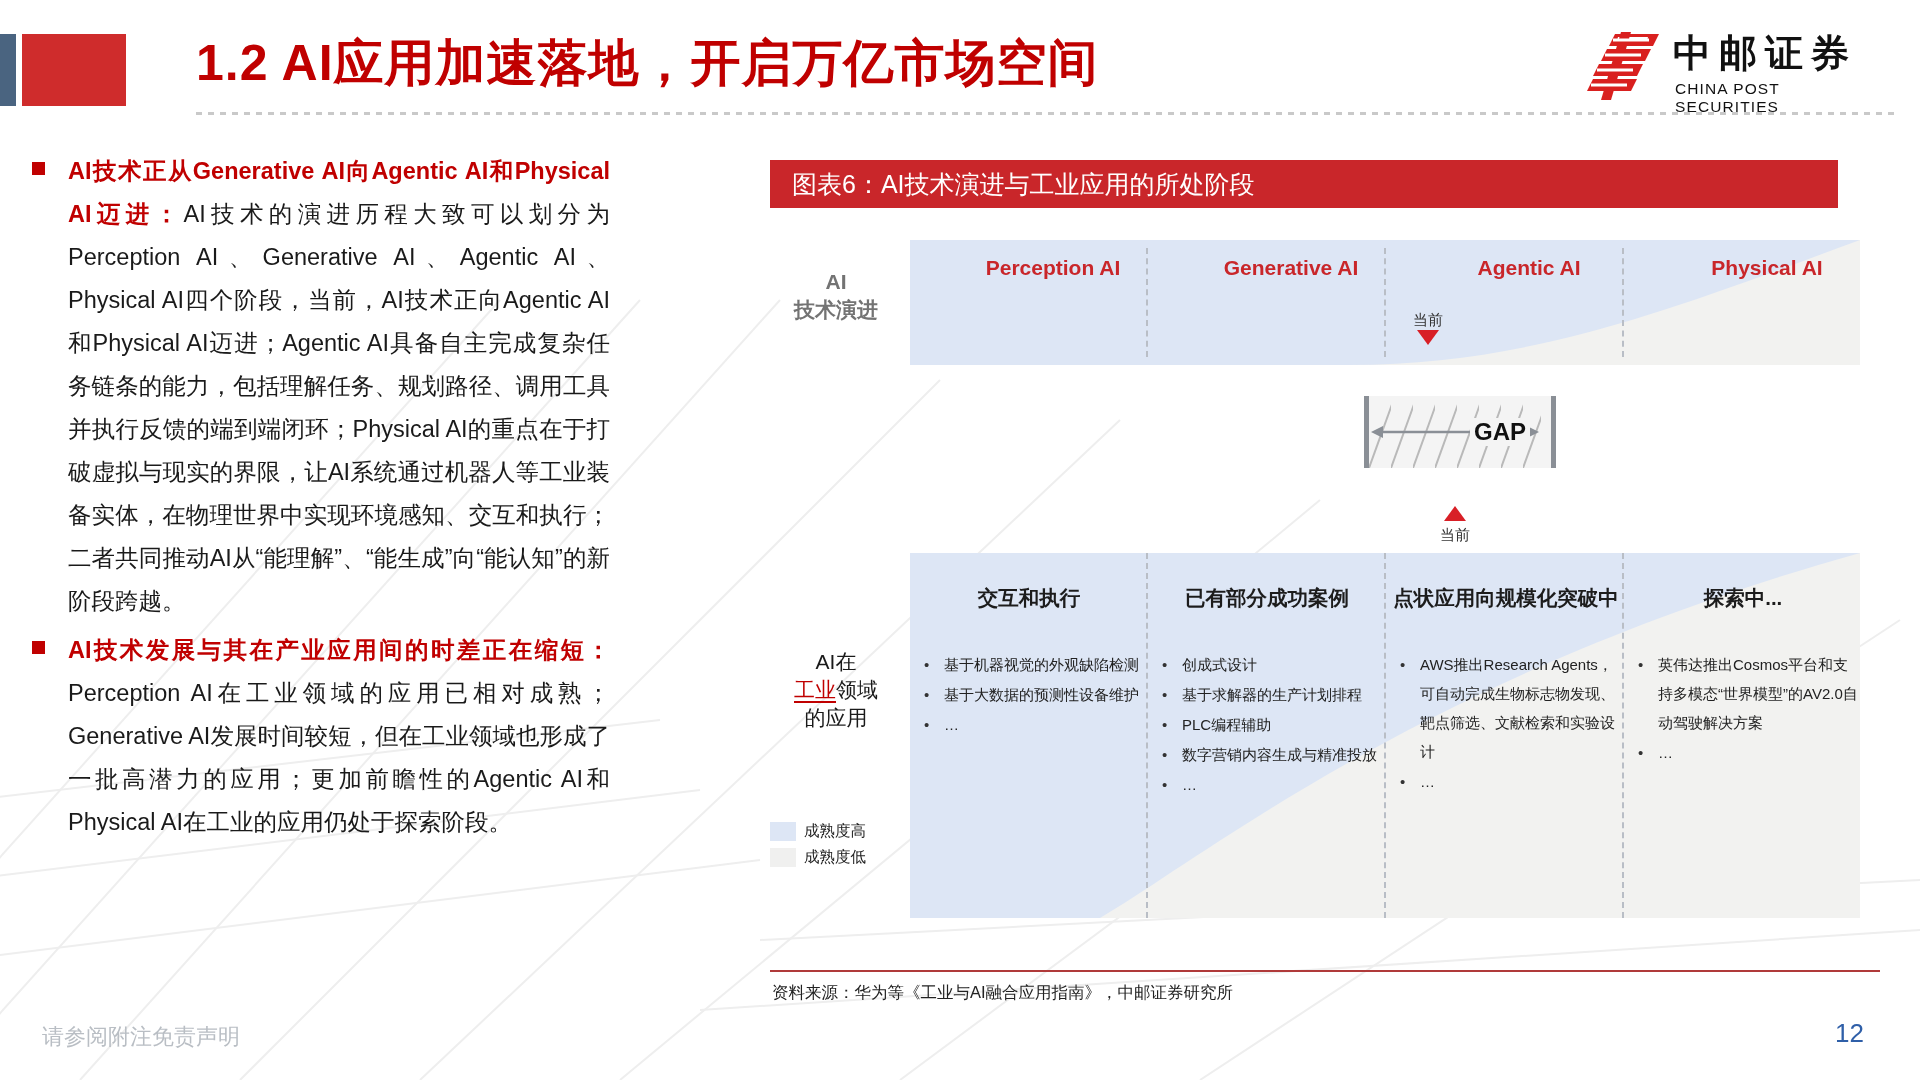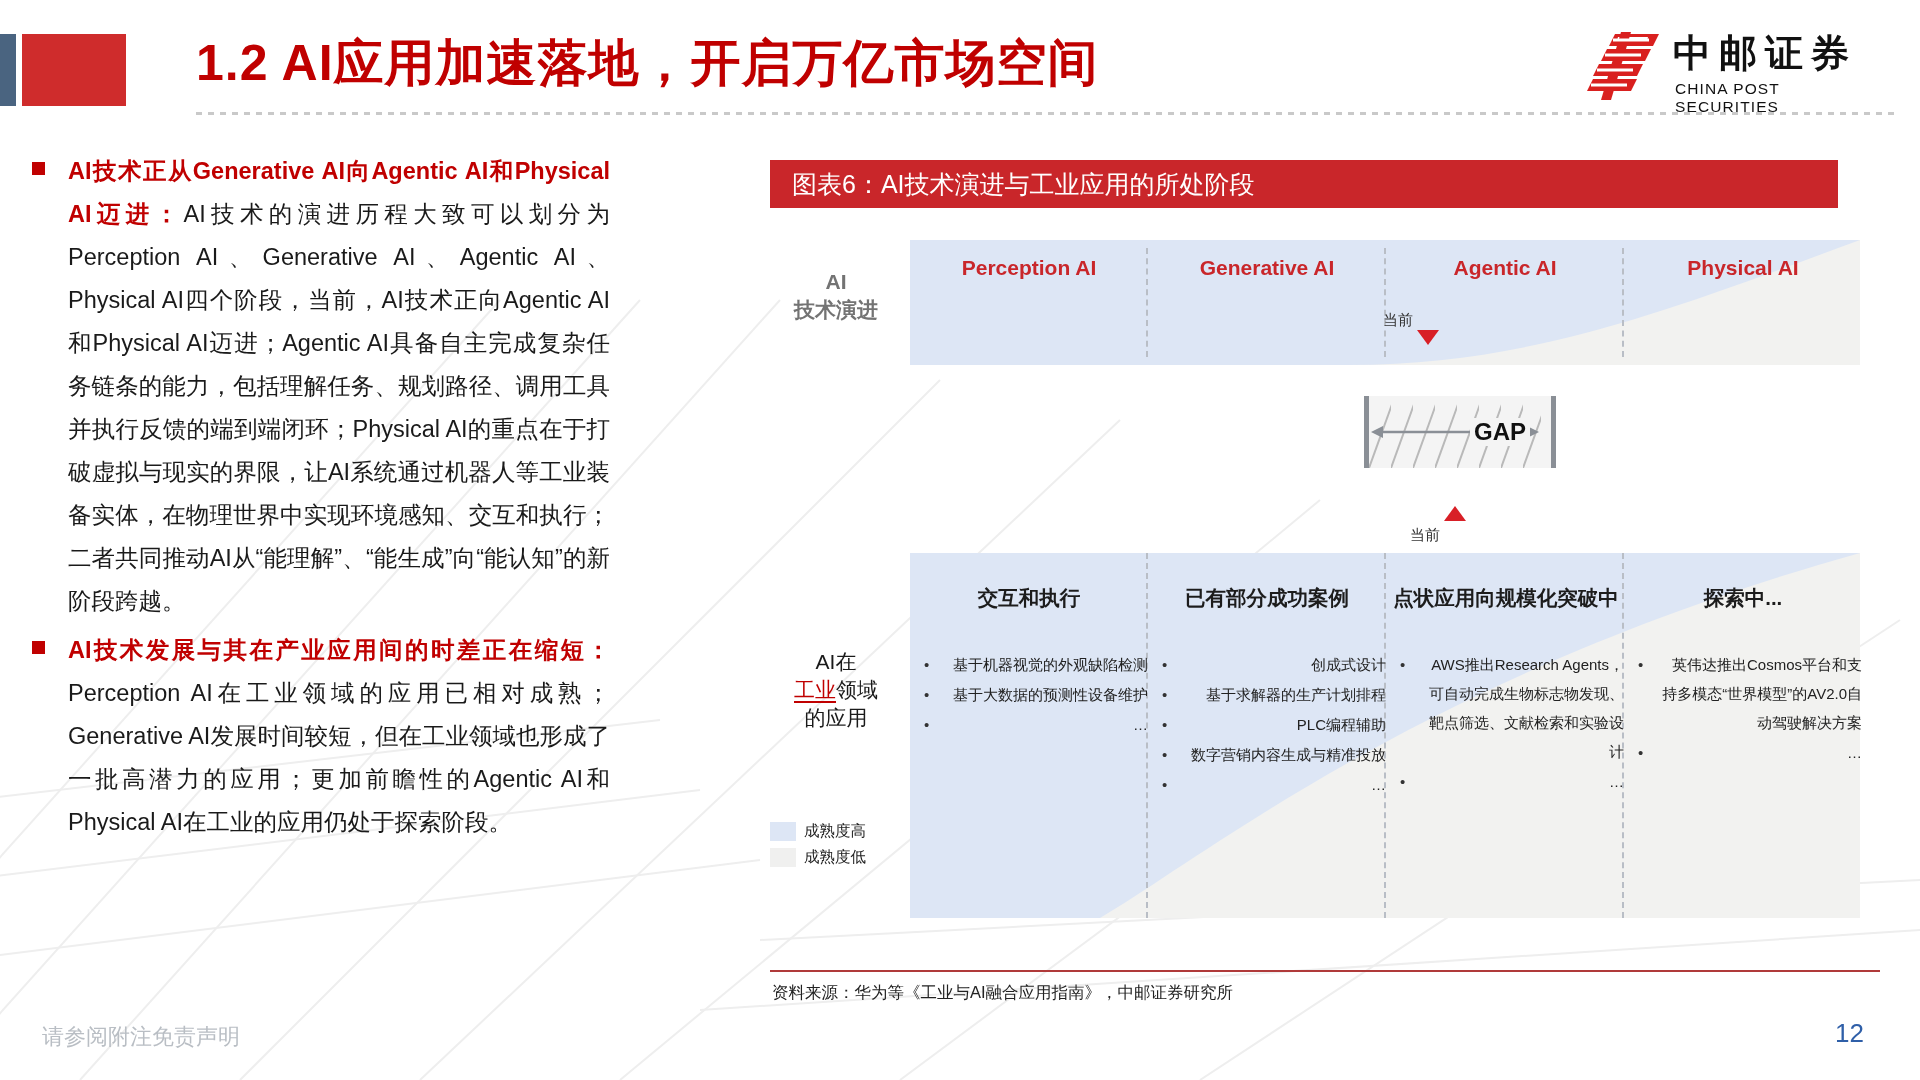--- a/index.html
+++ b/index.html
@@ -55,43 +55,43 @@
 
   
   .band{position:absolute;overflow:hidden;}
   .band-top{left:140px;top:22px;width:950px;height:125px;background:#dde6f5;}
   .band-bot{left:140px;top:335px;width:950px;height:365px;background:#dde6f5;}
   .band-curve{position:absolute;left:0;top:0;}
   .vdash{position:absolute;width:0;border-left:2px dashed #b9bec6;}
 
   .stage{
     position:absolute;top:38px;width:238px;text-align:center;
-    color:#c9262a;font-size:21px;font-weight:700;white-space:nowrap;
-  }
-
-  .now-wrap{position:absolute;width:90px;}
+    color:#c9262a;font-size:21px;font-weight:700;white-space:nowrap;padding-left:24px;
+  }
+
+  .now-wrap{position:absolute;text-align:center;width:90px;}
   .now-lbl{font-size:15px;color:#333;line-height:20px;}
   .tri-down{width:0;height:0;margin:0 auto;border-left:11px solid transparent;border-right:11px solid transparent;border-top:15px solid #d81f26;}
   .tri-up{width:0;height:0;margin:0 auto;border-left:11px solid transparent;border-right:11px solid transparent;border-bottom:15px solid #d81f26;}
 
   
   .gapbox{position:absolute;left:594px;top:178px;width:182px;height:72px;
     border-left:5px solid #8a8f96;border-right:5px solid #8a8f96;
     background:#f4f4f4;overflow:hidden;}
   .gap-label{position:absolute;left:0;top:0;width:100%;height:100%;
     display:flex;align-items:center;justify-content:center;
     font-size:24px;font-weight:700;color:#111;z-index:3;padding-left:40px;}
   .gap-label span{background:#f4f4f4;padding:0 4px;}
 
   
   .colhead{position:absolute;width:230px;text-align:center;font-size:20.5px;font-weight:700;color:#1c1c1c;line-height:30px;}
   .bullets{position:absolute;width:228px;font-size:15px;line-height:29px;color:#222;}
   .bullets li{margin-bottom:1px;}
   ul.bl{margin:0;padding-left:20px;list-style:none;}
-  ul.bl>li{position:relative;padding-left:4px;text-align:right;}
+  ul.bl>li{position:relative;padding-left:4px;}
   ul.bl>li:before{content:"•";position:absolute;left:-16px;top:0;color:#333;}
 
   
   .legend{position:absolute;left:0px;top:600px;font-size:15.5px;color:#222;}
   .lg-row{display:flex;align-items:center;height:26px;}
   .lg-sw{width:26px;height:19px;margin-right:8px;}
   .lg-hi{background:#dde6f5;}
   .lg-lo{background:#f0f0ef;}
 
   

